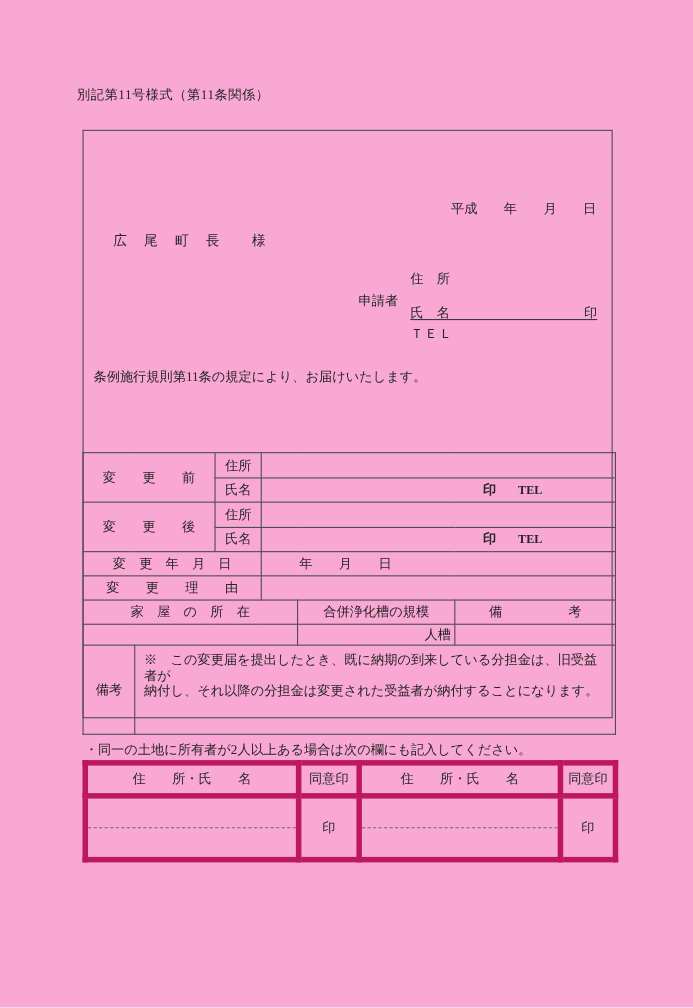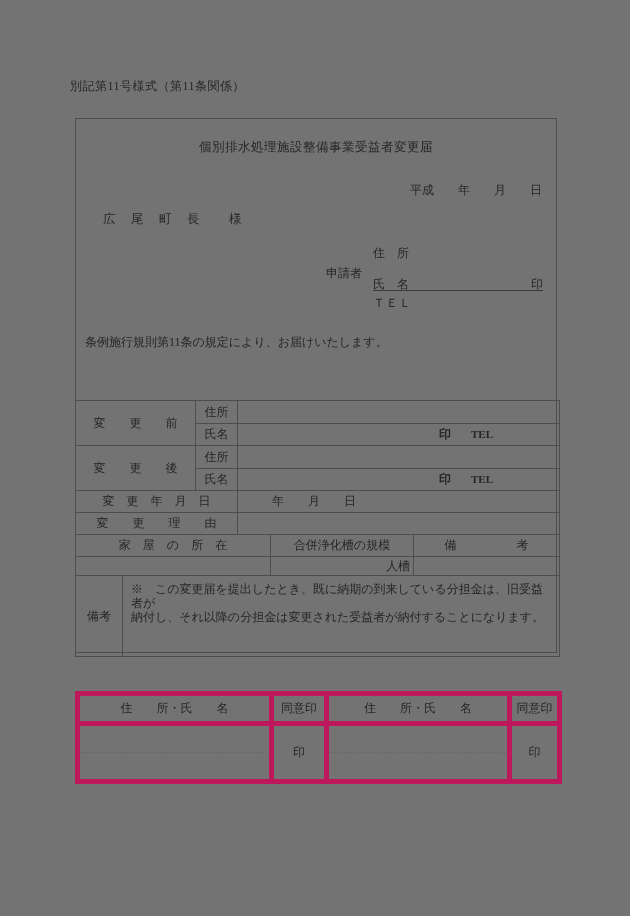--- a/index.html
+++ b/index.html
@@ -4,21 +4,21 @@
 <style>
   html, body {
     margin: 0;
     padding: 0;
     background: #fbfbfb;
   }
   .page {
     position: relative;
     width: 630px;
     height: 916px;
-    background: #737373;
+    background: #f9a8d4;
     font-family: "Liberation Serif", "DejaVu Serif", serif;
     color: #262626;
     font-size: 12px;
     overflow: hidden;
   }
   .form-number {
     position: absolute;
     left: 70px;
     top: 78px;
     font-size: 12px;
@@ -88,21 +88,21 @@
     top: 215px;
     width: 466px;
     line-height: 17.5px;
     font-size: 12px;
   }
   .body-text span { display: block; }
 
   table.main-table {
     position: absolute;
     left: -1px;
-    top: 281px;
+    top: 292px;
     width: 484px;
     border-collapse: collapse;
     table-layout: fixed;
   }
   table.main-table td {
     border: 1px solid #4d4d4d;
     padding: 0;
     font-size: 12px;
     vertical-align: middle;
     overflow: hidden;
@@ -154,21 +154,20 @@
 </style>
 </head>
 <body>
 
 <div class="page">
 
   <div class="form-number">別記第11号様式（第11条関係）</div>
 
   <div class="main-box">
 
-    <div class="form-title">個別排水処理施設整備事業受益者変更届</div>
 
     <div class="date-line">平成　　年　　月　　日</div>
 
     <div class="addressee">広　尾　町　長　　様</div>
 
     <div class="applicant-address">住　所</div>
     <div class="applicant-label">申請者</div>
     <div class="applicant-name-row">
       <span>氏　名</span>
       <span>印</span>
@@ -233,20 +232,21 @@
         <td class="cell-center">備考</td>
         <td colspan="5" class="remarks-text-cell">
           <span>※　この変更届を提出したとき、既に納期の到来している分担金は、旧受益者が</span>
           <span>納付し、それ以降の分担金は変更された受益者が納付することになります。</span>
         </td>
       </tr>
     </tbody>
       </table>
   </div>
 
+  <div class="consent-note">・同一の土地に所有者が2人以上ある場合は次の欄にも記入してください。</div>
 
   <table class="consent-table">
     <colgroup>
       <col style="width:194px">
         <col style="width:55px">
         <col style="width:183px">
         <col style="width:50px">
     </colgroup>
     <tbody>
         <tr class="consent-header">

